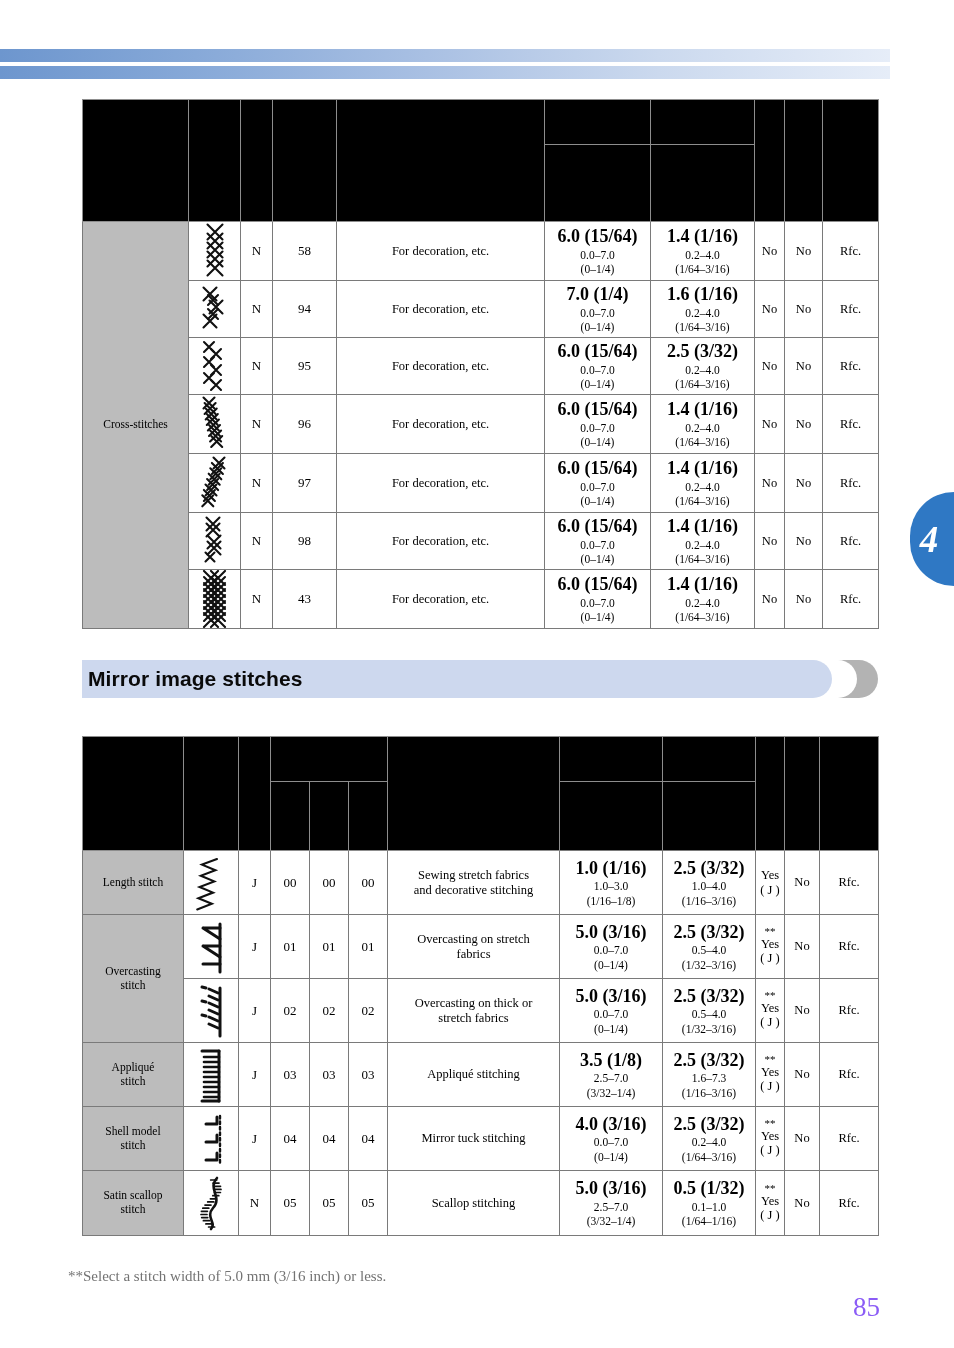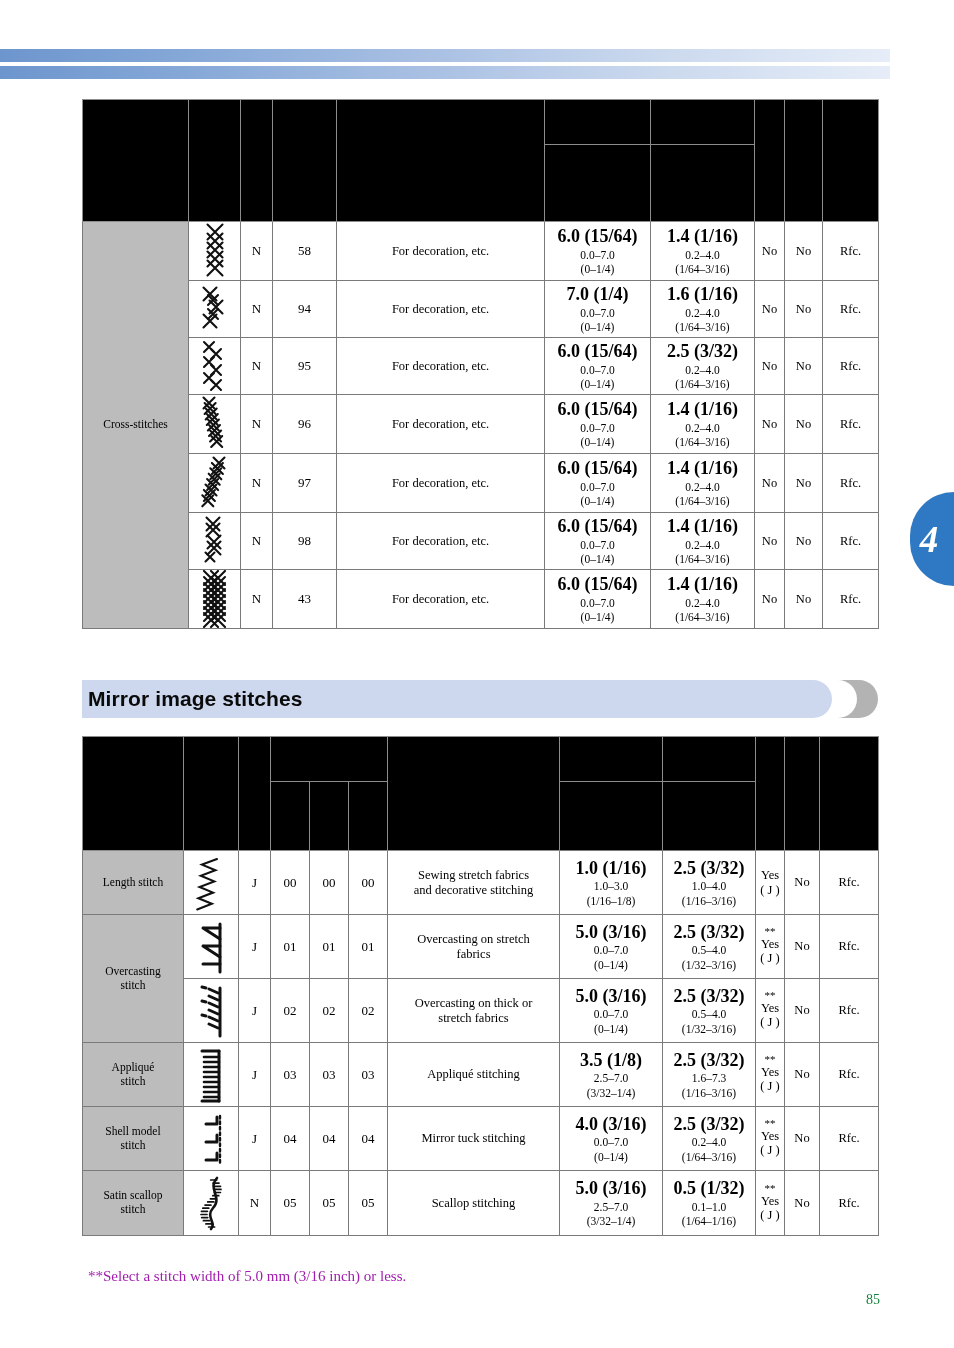--- a/index.html
+++ b/index.html
@@ -49,21 +49,21 @@
     justify-content: center;
     padding-right: 6px;
     box-sizing: border-box;
     font-family: "Liberation Serif", serif;
   }
 
   
   .section-bar {
     position: absolute;
     left: 82px;
-    top: 680px;
+    top: 660px;
     width: 796px;
     height: 38px;
   }
   .section-bar .shadow {
     position: absolute;
     left: 43px; top: 0;
     width: 753px; height: 38px;
     background: #b3b3b3;
     border-radius: 0 19px 19px 0;
   }
@@ -152,33 +152,33 @@
   .yn-cell { font-size: 12.5px; line-height: 1.15; }
   .yn-cell .star { display:block; font-size: 11px; line-height: 0.9; }
   .rfc-cell { font-size: 12.5px; }
 
   
   .pat-cell svg { display: block; margin: 0 auto; }
 
   
   .footnote {
     position: absolute;
-    left: 88px;
+    left: 68px;
     top: 1268px;
     font-size: 15px;
     font-family: "Liberation Serif", serif;
-    color: #a21caf;
+    color: #737373;
   }
   .page-number {
     position: absolute;
     right: 74px;
     top: 1292px;
-    font-size: 14px;
+    font-size: 27px;
     font-family: "Liberation Serif", serif;
-    color: #15803d;
+    color: #8b5cf6;
   }
 </style>
 </head>
 <body>
 
 <div class="top-banner">
   <div class="stripe s1"></div>
   <div class="stripe s2"></div>
 </div>
 

